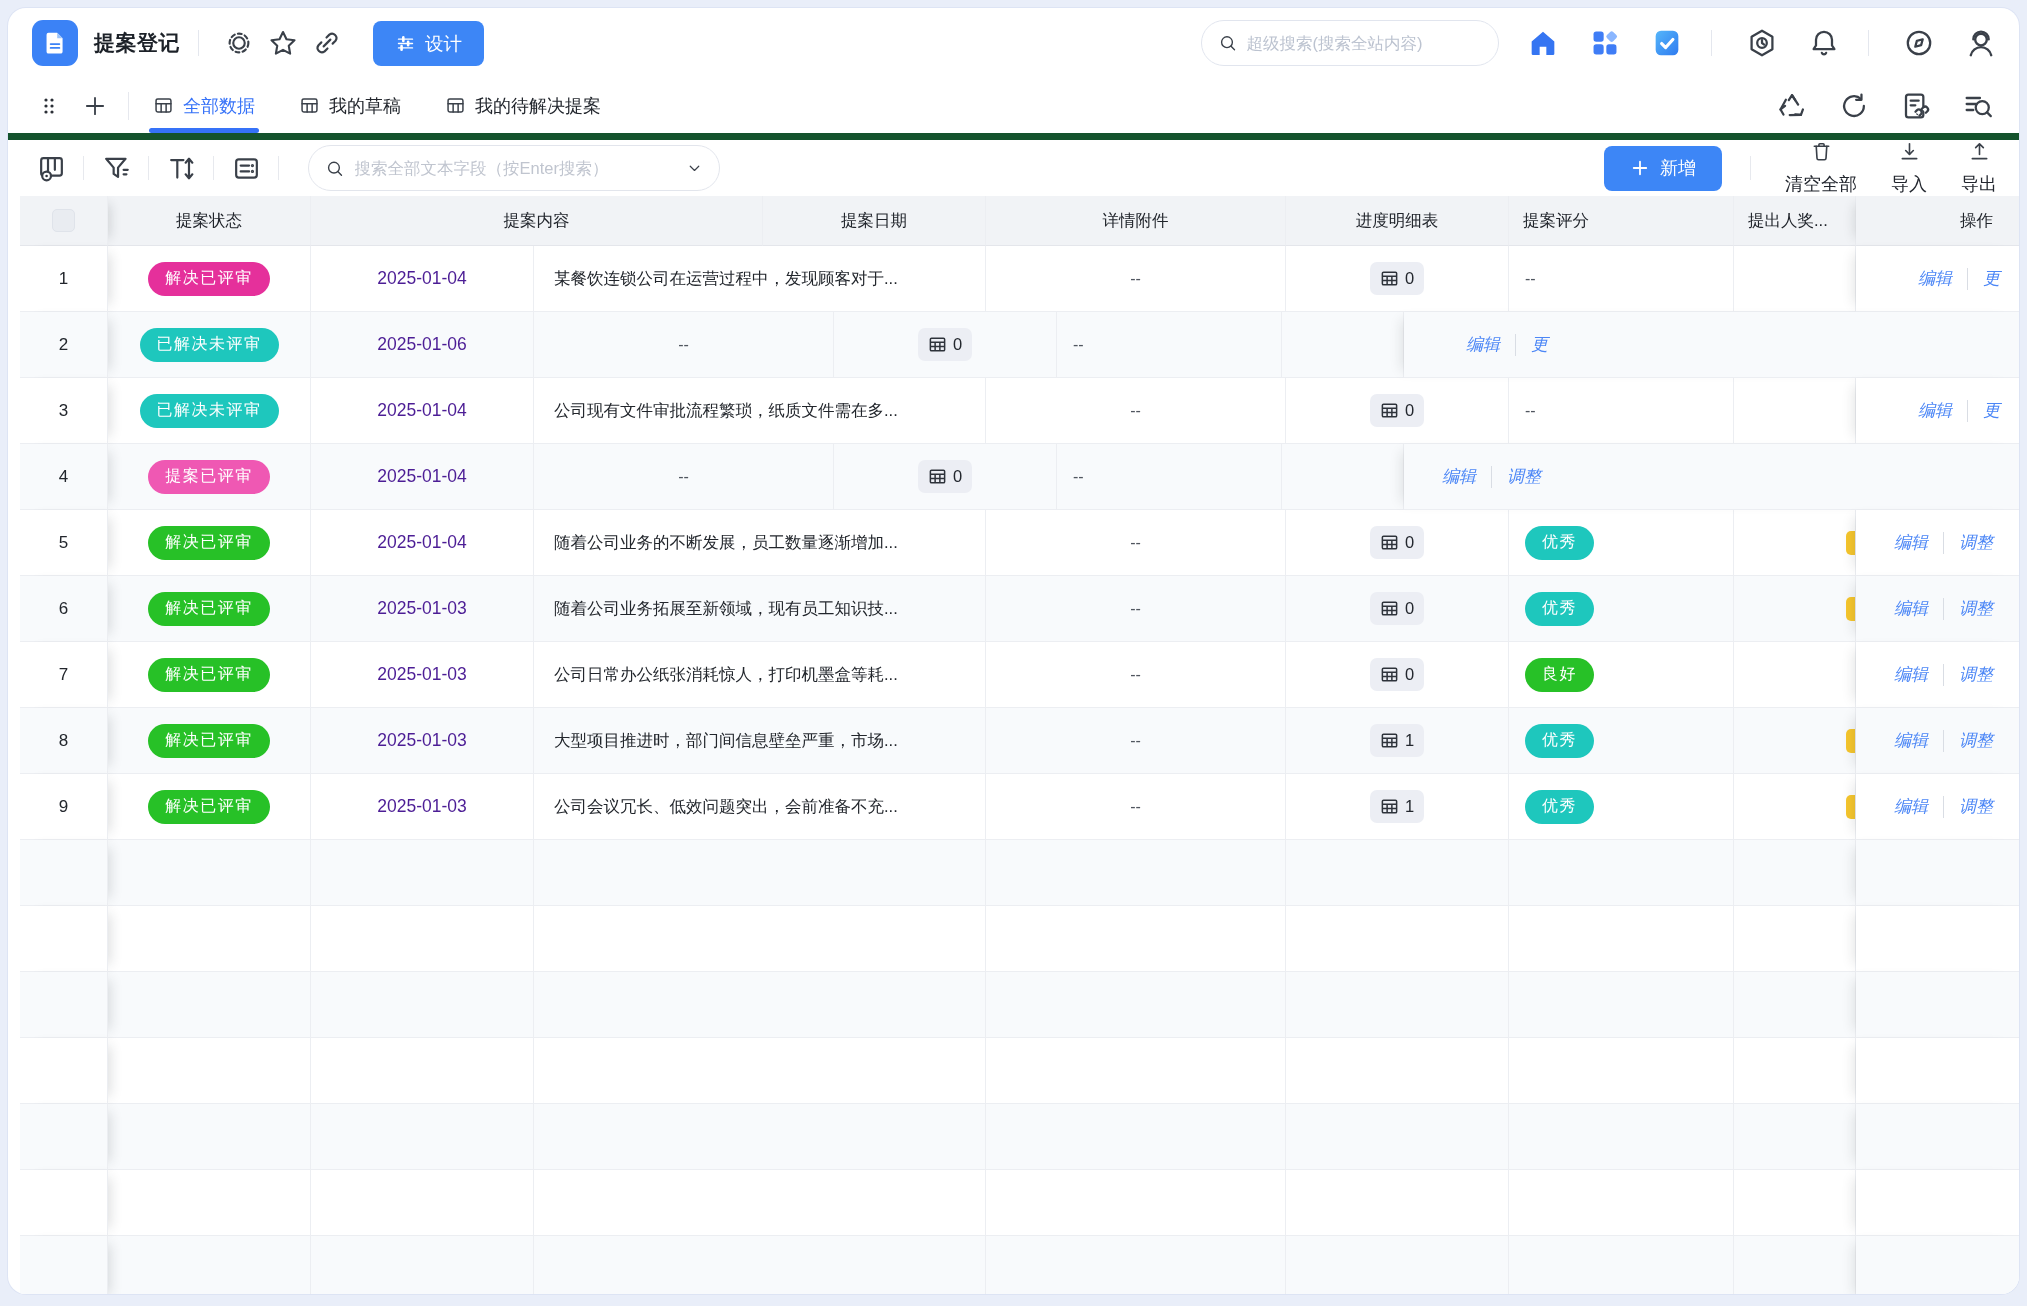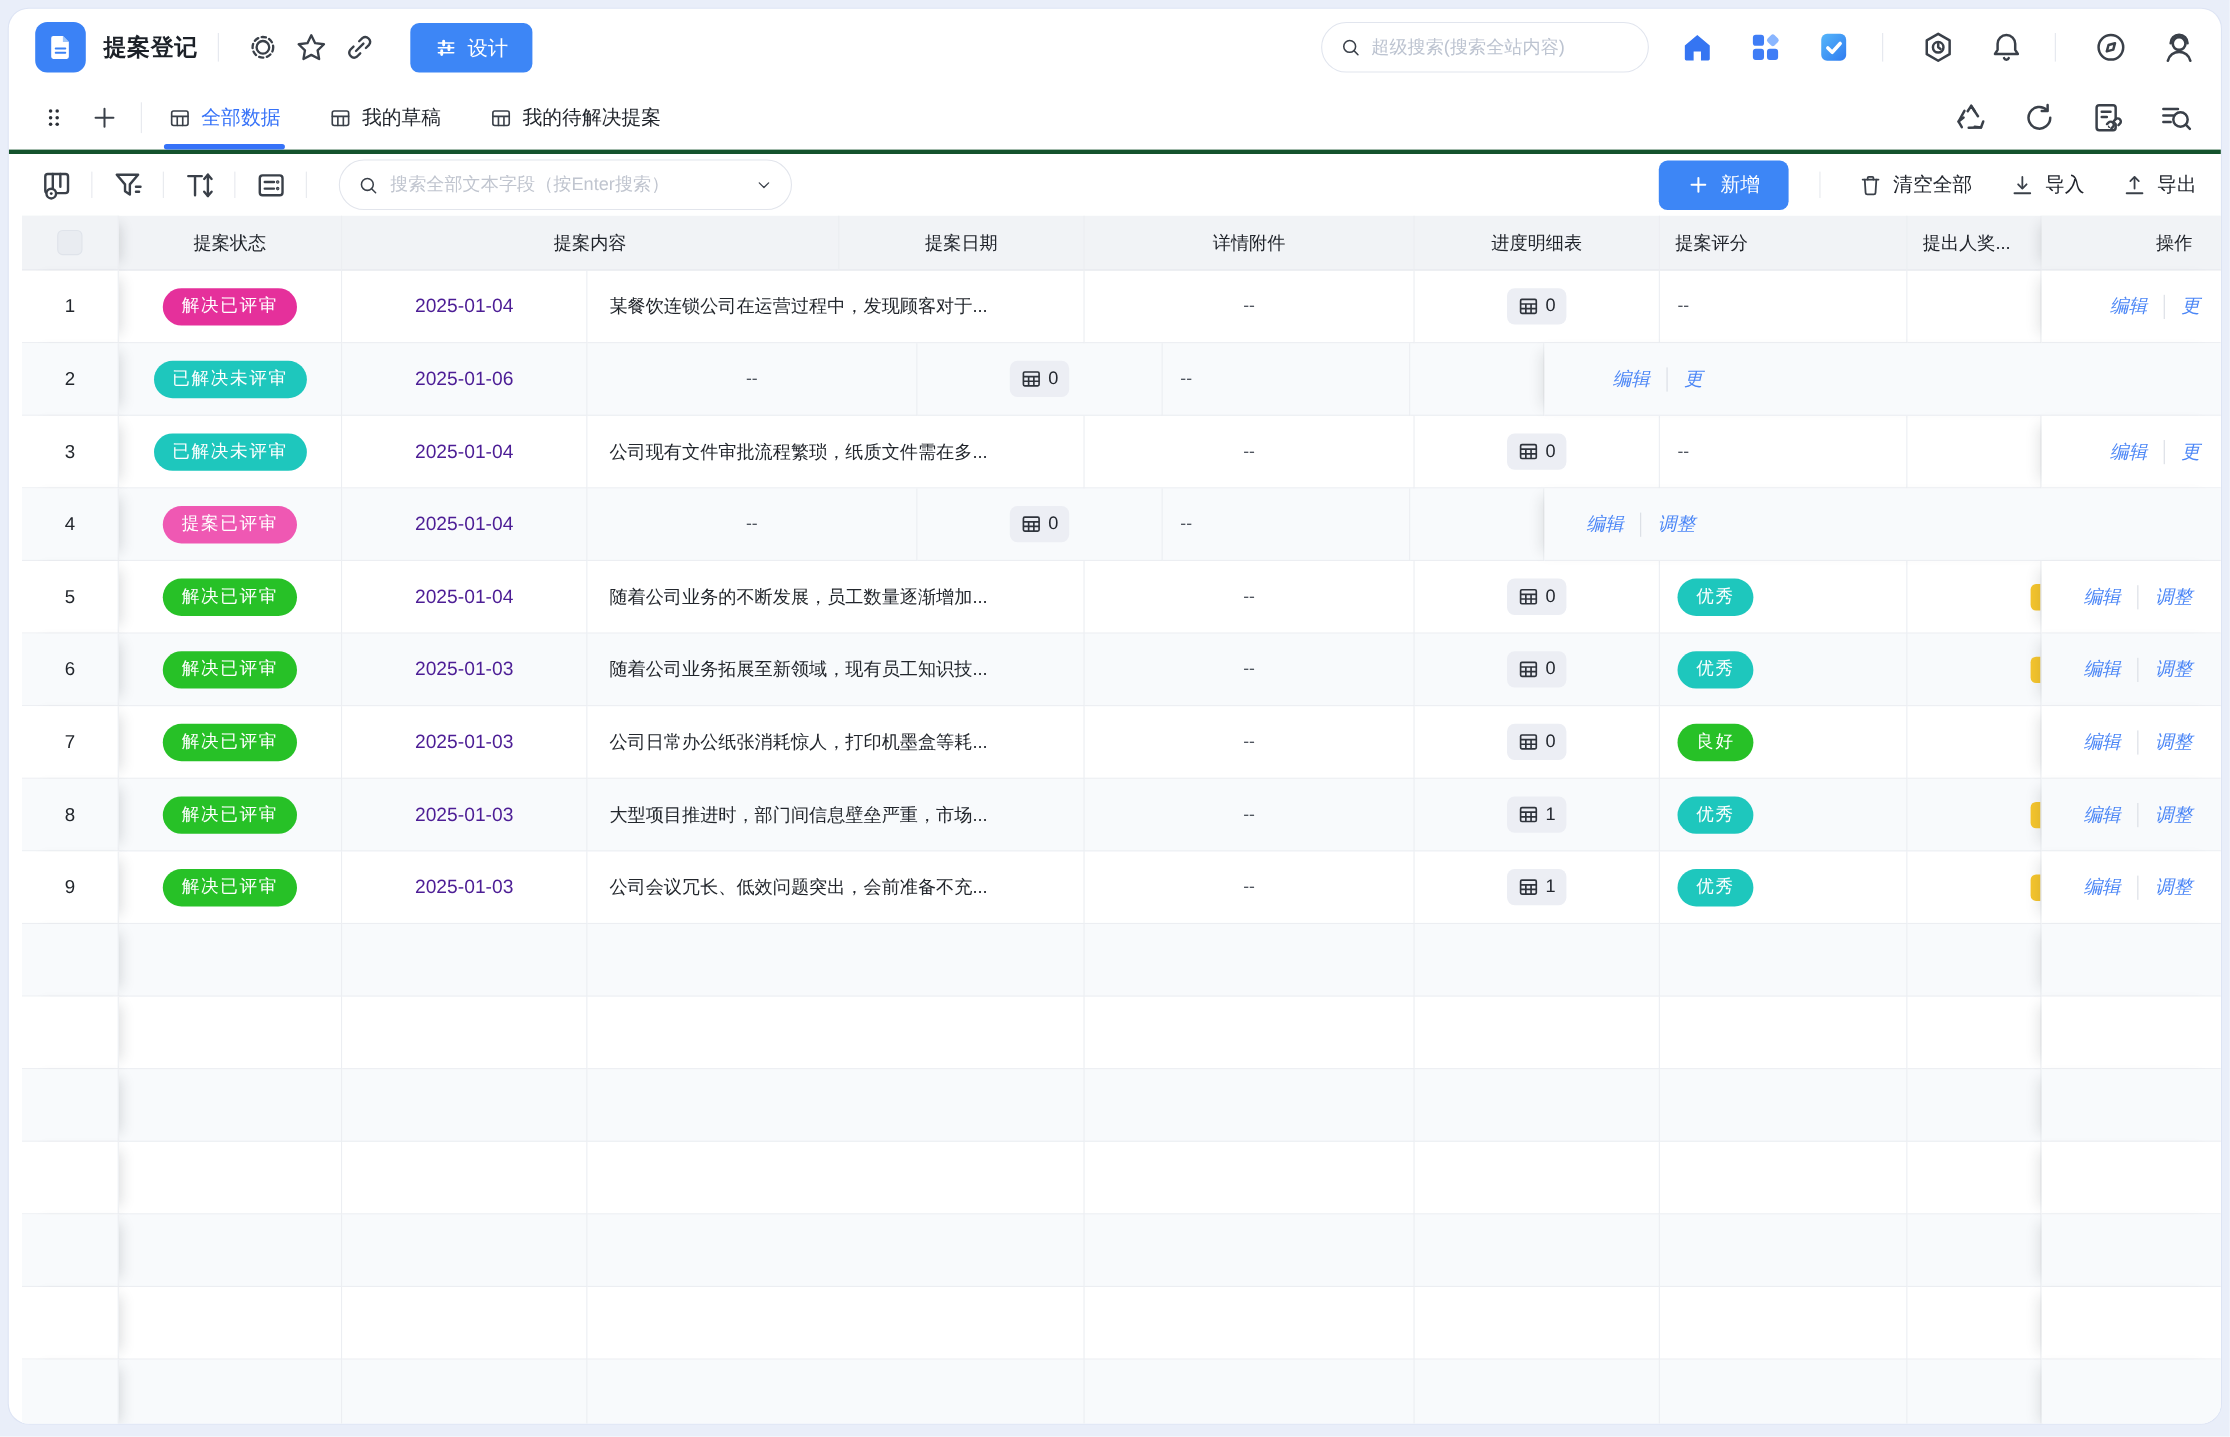--- a/index.html
+++ b/index.html
@@ -21,41 +21,41 @@
   .tbicon { width:34px; height:34px; display:flex; align-items:center; justify-content:center; margin:0 5px; cursor:pointer; }
   .designbtn { margin-left:24px; height:45px; padding:0 22px; background:#3d86f6; color:#fff; border:none; border-radius:8px;
     font-size:18.5px; display:flex; align-items:center; gap:9px; cursor:pointer; font-family:inherit; }
   .top-right { margin-left:auto; display:flex; align-items:center; }
   .gsearch { width:298px; height:46px; border:1px solid #e1e5ee; border-radius:23px; display:flex; align-items:center; padding:0 16px; gap:9px; background:#fff; }
   .gsearch input { border:none; outline:none; font-size:16.5px; color:#333; width:100%; font-family:inherit; background:transparent; }
   .gsearch input::placeholder { color:#bcc3d0; }
   .navic { width:36px; height:36px; display:flex; align-items:center; justify-content:center; margin-left:26px; cursor:pointer; }
 
   
-  .tabbar { height:62px; display:flex; align-items:center; padding:0 14px 0 30px; border-bottom:4px solid #14532d; position:relative; }
+  .tabbar { height:62px; display:flex; align-items:center; padding:0 14px 0 30px; border-bottom:7px solid #14532d; position:relative; }
   .tabbar .handle { margin-right:22px; cursor:grab; }
   .tabbar .plus { margin-right:20px; cursor:pointer; }
   .tabdiv { width:1px; height:28px; background:#e6e8ee; margin-right:24px; }
   .tab { display:flex; align-items:center; gap:9px; font-size:18px; color:#22262d; margin-right:44px; height:100%; position:relative; cursor:pointer; }
   .tab.active { color:#3672f8; font-weight:500; }
   .tab.active::after { content:""; position:absolute; left:-4px; right:-4px; bottom:0; height:5px; border-radius:3px; background:#3672f8; }
   .tab-right { margin-left:auto; display:flex; align-items:center; gap:28px; padding-right:10px; }
   .tab-right .tri { width:34px; height:34px; display:flex; align-items:center; justify-content:center; cursor:pointer; }
 
   
   .toolbar { height:56px; display:flex; align-items:center; padding:0 22px 0 26px; }
   .tool { width:34px; height:34px; display:flex; align-items:center; justify-content:center; cursor:pointer; }
   .tooldiv { width:1px; height:24px; background:#e7e9ee; margin:0 15px; }
   .fsearch { width:412px; height:46px; border:1px solid #e2e5ec; border-radius:23px; display:flex; align-items:center; padding:0 16px 0 16px; gap:10px; margin-left:14px; background:#fff; }
   .fsearch input { border:none; outline:none; font-size:16.5px; width:100%; font-family:inherit; background:transparent; color:#333; }
   .fsearch input::placeholder { color:#c0c5cf; }
   .tb-right { margin-left:auto; display:flex; align-items:center; }
   .addbtn { height:45px; padding:0 26px; background:#3d86f6; color:#fff; border:none; border-radius:8px; font-size:18px;
     display:flex; align-items:center; gap:10px; cursor:pointer; font-family:inherit; }
-  .txtbtn { display:flex; align-items:center; gap:9px; font-size:18px; color:#22262e; cursor:pointer; margin-left:34px; }
+  .txtbtn { display:flex; align-items:center; gap:9px; font-size:18px; color:#22262e; cursor:pointer; margin-left:34px;flex-direction:column; }
 
   
   .grid { position:relative; height:1298px; padding-left:12px; overflow:hidden; }
   .grow { display:flex; height:66px; background:#fff; }
   .grow.zebra { background:#f8fafc; }
   .grow.header { height:50px; background:#f1f3f6; }
   .cell { flex:0 0 auto; display:flex; align-items:center; justify-content:center; border-right:1px solid #eceef2; border-bottom:1px solid #eceef2; overflow:hidden; }
   .header .cell { border-bottom:1px solid #e4e6eb; font-size:16.5px; font-weight:500; color:#20242b; }
   .c-num   { width:88px;  position:relative; z-index:3; box-shadow:10px 0 12px -8px rgba(31,35,41,.16); background:inherit; }
   .c-status{ width:203px; }

